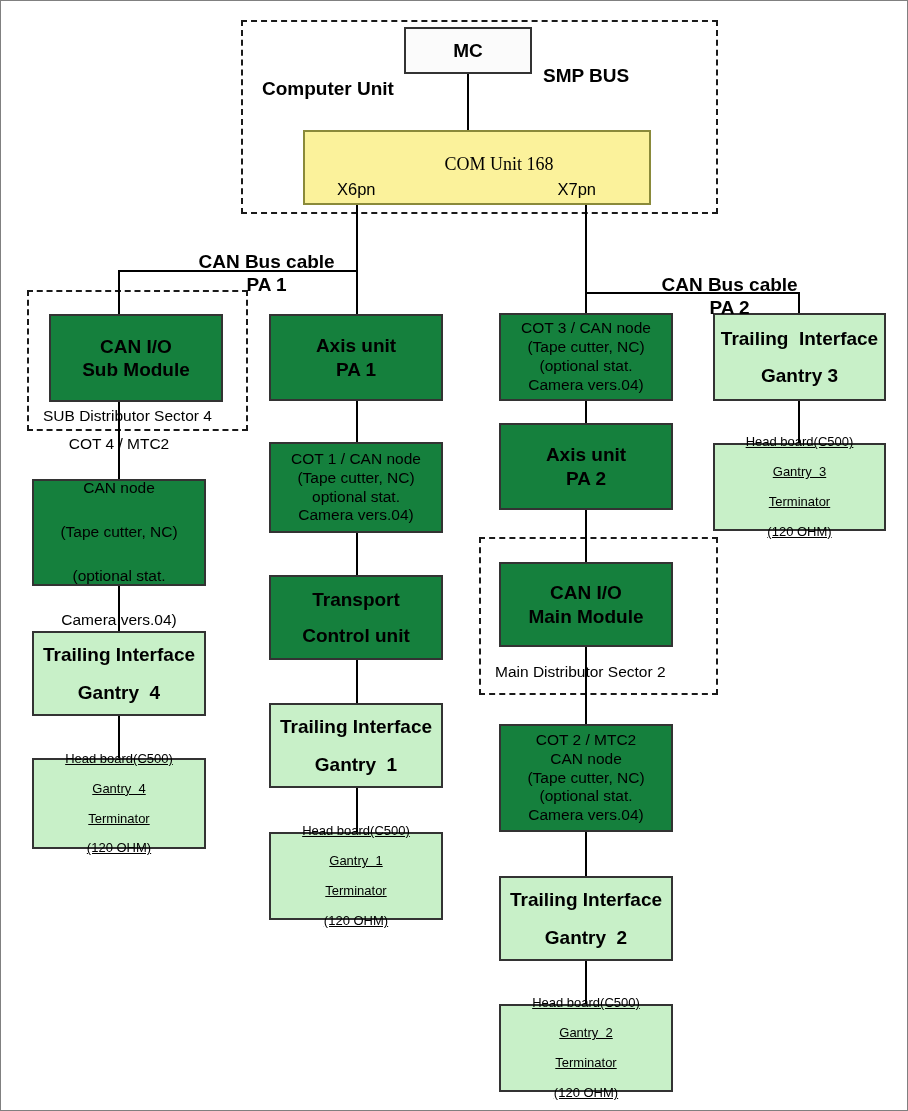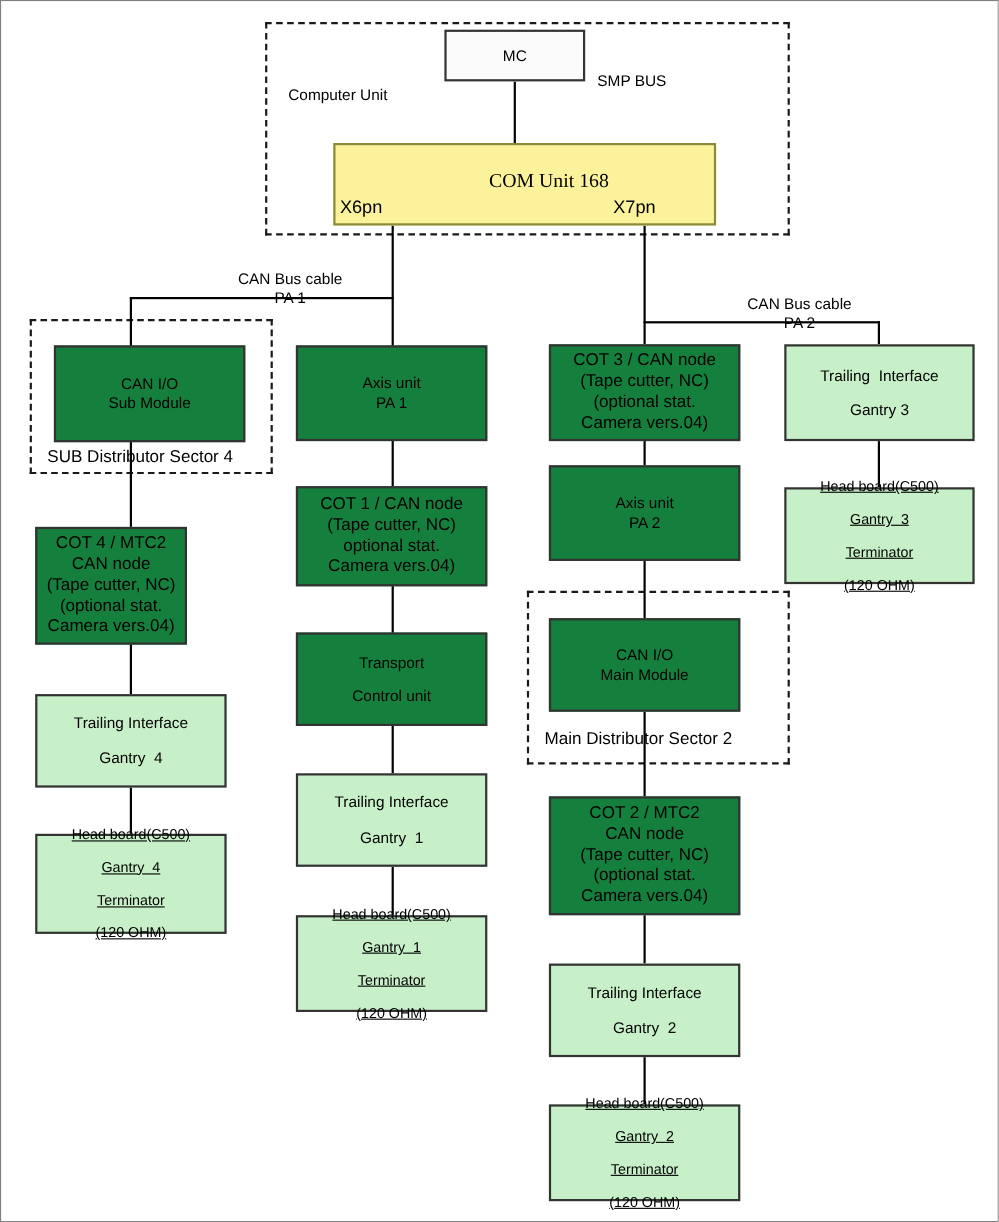--- a/index.html
+++ b/index.html
@@ -46,21 +46,21 @@
     line-height: 1.22;
     color: #000000;
     z-index: 3;
   }
   .box .ln { display: block; white-space: pre; }
 
   .box.grey   { background: #15803d; }
   .box.green  { background: #c8f0c8; gap: 14px; }
   .box.white  { background: #fbfbfb; }
 
-  .fs-16 { font-size: 14px; }
+  .fs-16 { font-size: 19px; font-weight: bold; }
   .fs-15 { font-size: 15.5px; }
   .fs-13 { font-size: 13px; text-decoration: underline; }
 
   
   .dashbox {
     position: absolute;
     box-sizing: border-box;
     border: 2px dashed #1a1a1a;
     background: transparent;
     z-index: 0;
@@ -94,21 +94,21 @@
     font-size: 18px;
     color: #000000;
     padding-left: 44px;
   }
   .comunit .port {
     position: absolute;
     bottom: 4px;
     font-size: 16.5px;
     color: #000000;
   }
-  .comunit .port.p6 { left: 4px; text-align: center; }
+  .comunit .port.p6 { left: 32px; text-align: center; }
   .comunit .port.p7 { right: 53px; text-align: center; }
 </style>
 </head>
 <body>
 
 <div id="canvas">
 
   <div class="dashbox" style="left:240px; top:19px; width:477px; height:194px;"></div>
 
   <div class="dashbox" style="left:26px; top:289px; width:221px; height:141px;"></div>
@@ -178,21 +178,21 @@
     <span class="ln">CAN Bus cable</span>
     <span class="ln">PA 2</span>
   </div>
 
   <div class="box grey fs-16" style="left:48px; top:313px; width:174px; height:88px;">
     <span class="ln">CAN I/O</span>
     <span class="ln">Sub Module</span>
   </div>
   <div class="label left fs-15" style="left:42px; top:406px; z-index:5;">SUB Distributor Sector 4</div>
 
-  <div class="box grey fs-15" style="left:31px; top:478px; width:138px; height:107px;">
+  <div class="box grey fs-15" style="left:31px; top:478px; width:174px; height:107px;gap:25px;">
     <span class="ln">COT 4 / MTC2</span>
     <span class="ln">CAN node</span>
     <span class="ln">(Tape cutter, NC)</span>
     <span class="ln">(optional stat.</span>
     <span class="ln">Camera vers.04)</span>
   </div>
 
   <div class="box green fs-16" style="left:31px; top:630px; width:174px; height:85px;">
     <span class="ln">Trailing Interface</span>
     <span class="ln">Gantry  4</span>

